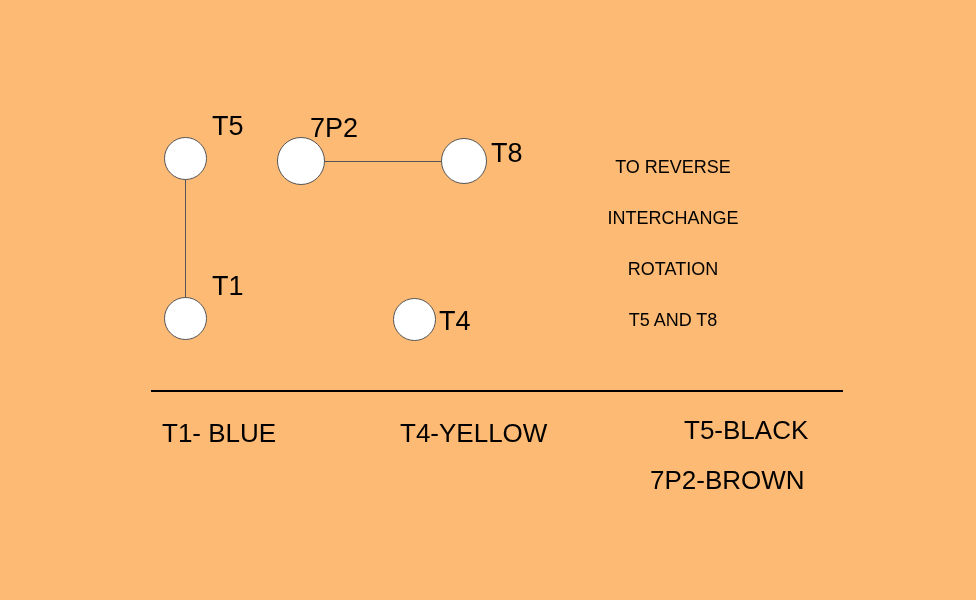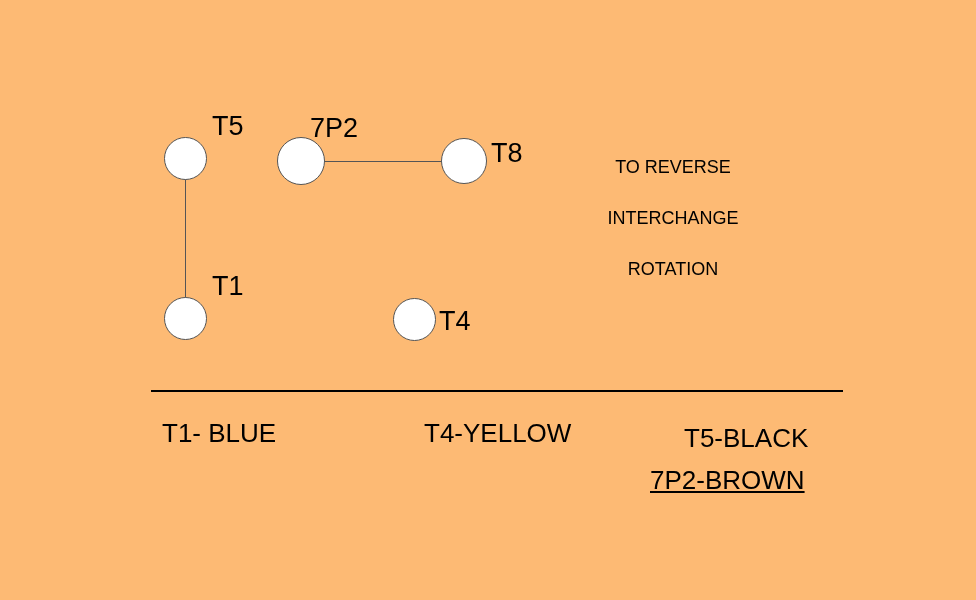--- a/index.html
+++ b/index.html
@@ -111,28 +111,29 @@
   <div class="node-label" style="left:491px; top:113px;margin-top:27px;">T8</div>
 
   <div class="node-label" style="left:212px; top:273px;">T1</div>
 
   <div class="node-label" style="left:439px; top:273px;margin-top:35px;">T4</div>
 
   <div id="instruction-block">
     <div class="instruction-line">TO REVERSE</div>
     <div class="instruction-line">INTERCHANGE</div>
     <div class="instruction-line">ROTATION</div>
+    <div class="instruction-line">T5 AND T8</div>
   </div>
 
   <div id="divider"></div>
 
   <div id="legend">
     <div class="legend-entry" style="left:162px; top:5px;">T1- BLUE</div>
 
 
-    <div class="legend-entry" style="left:400px; top:5px;margin-left:24px;">T4-YELLOW</div>
+    <div class="legend-entry" style="left:400px; top:5px;">T4-YELLOW</div>
 
-    <div class="legend-entry" style="left:684px; top:10px;">T5-BLACK</div>
+    <div class="legend-entry" style="left:684px; top:2px;">T5-BLACK</div>
 
-    <div class="legend-entry" style="left:650px; top:52px;text-decoration:underline;">7P2-BROWN</div>
+    <div class="legend-entry" style="left:650px; top:52px;">7P2-BROWN</div>
   </div>
 
 </div>
 
 </body></html>

